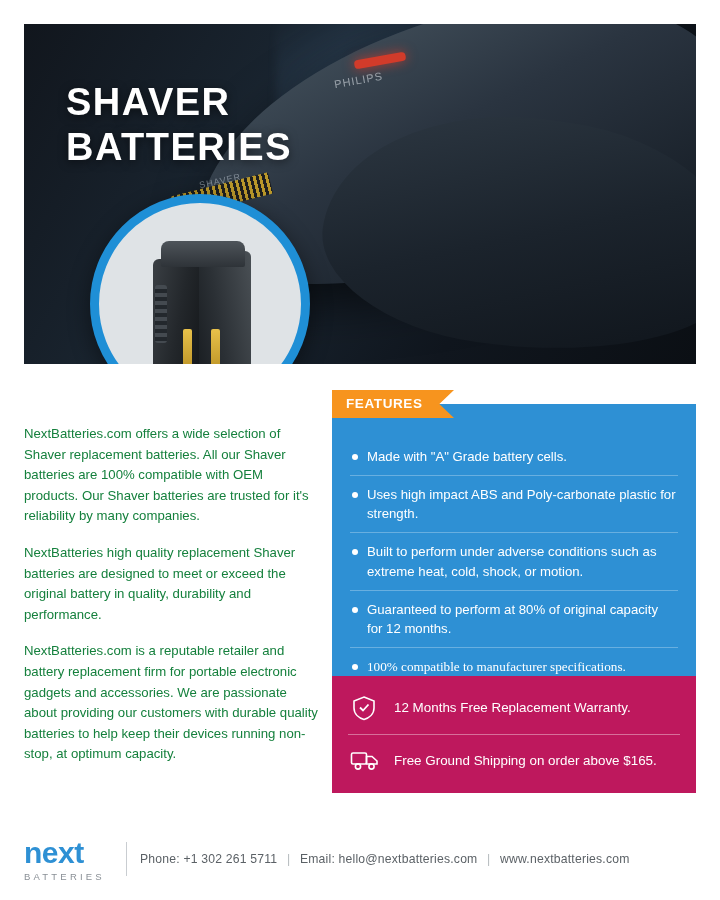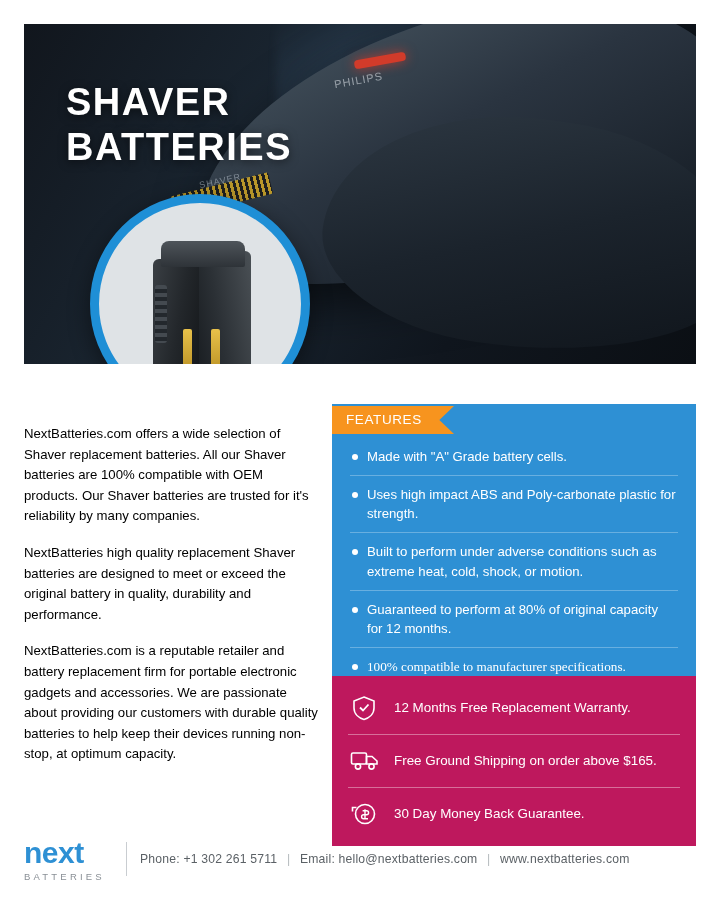--- a/index.html
+++ b/index.html
@@ -165,21 +165,21 @@
     background: repeating-linear-gradient(180deg, #444a50 0 4px, #23282d 4px 8px);
     border-radius: 3px;
   }
 
   
   .copy {
     position: absolute;
     left: 24px;
     top: 424px;
     width: 296px;
-    color: #000000;
+    color: #15803d;
     font-size: 13.2px;
     line-height: 1.56;
   }
   .copy p { margin-bottom: 16px; }
 
   
   .features {
     position: absolute;
     left: 332px;
     top: 404px;
@@ -188,26 +188,25 @@
     padding: 34px 18px 14px 18px;
   }
   .features-tab {
     position: absolute;
     left: 0;
     top: -14px;
     height: 28px;
     background: #f7941e;
     color: #ffffff;
     font-size: 13.5px;
-    font-weight: normal;
+    font-weight: bold;
     letter-spacing: .6px;
     padding: 6px 26px 6px 14px;
     clip-path: polygon(0 0, 100% 0, 88% 50%, 100% 100%, 0 100%);
     width: 122px;
-    margin-top: 16px;
   }
   .feat-item {
     display: flex;
     gap: 9px;
     color: #ffffff;
     font-size: 13.2px;
     line-height: 1.45;
     padding: 9px 2px;
     border-bottom: 1px solid rgba(255,255,255,0.28);
   }
@@ -367,30 +366,20 @@
         <svg width="30" height="24" viewBox="0 0 30 24" fill="none" stroke="#ffffff" stroke-width="1.6">
           <rect x="1.5" y="5" width="15" height="11" rx="1.5"></rect>
           <path d="M16.5 8.5 H22 L27 13 V16 H16.5 Z"></path>
           <circle cx="8" cy="18.5" r="2.6"></circle>
           <circle cx="21.5" cy="18.5" r="2.6"></circle>
         </svg>
       </span>
       <span>Free Ground Shipping on order above $165.</span>
     </div>
 
-    <div class="offer-item">
-      <span class="offer-icon">
-        <svg width="28" height="26" viewBox="0 0 28 26" fill="none" stroke="#ffffff" stroke-width="1.6">
-          <circle cx="15" cy="13" r="9.5"></circle>
-          <path d="M15 8.2 v9.6 M12.6 9.8 h4 a2 2 0 0 1 0 4 h-3 a2 2 0 0 0 0 4 h4.4" stroke-width="1.4"></path>
-          <path d="M6.5 6.5 H2.5 V10.5" stroke-width="1.6"></path>
-        </svg>
-      </span>
-      <span>30 Day Money Back Guarantee.</span>
-    </div>
   </div>
 
   <div class="footer">
     <div class="logo">
       <div class="next">next</div>
       <div class="sub">BATTERIES</div>
     </div>
     <div class="footer-divider"></div>
     <div class="footer-contact">
       <span>Phone: +1 302 261 5711</span>

